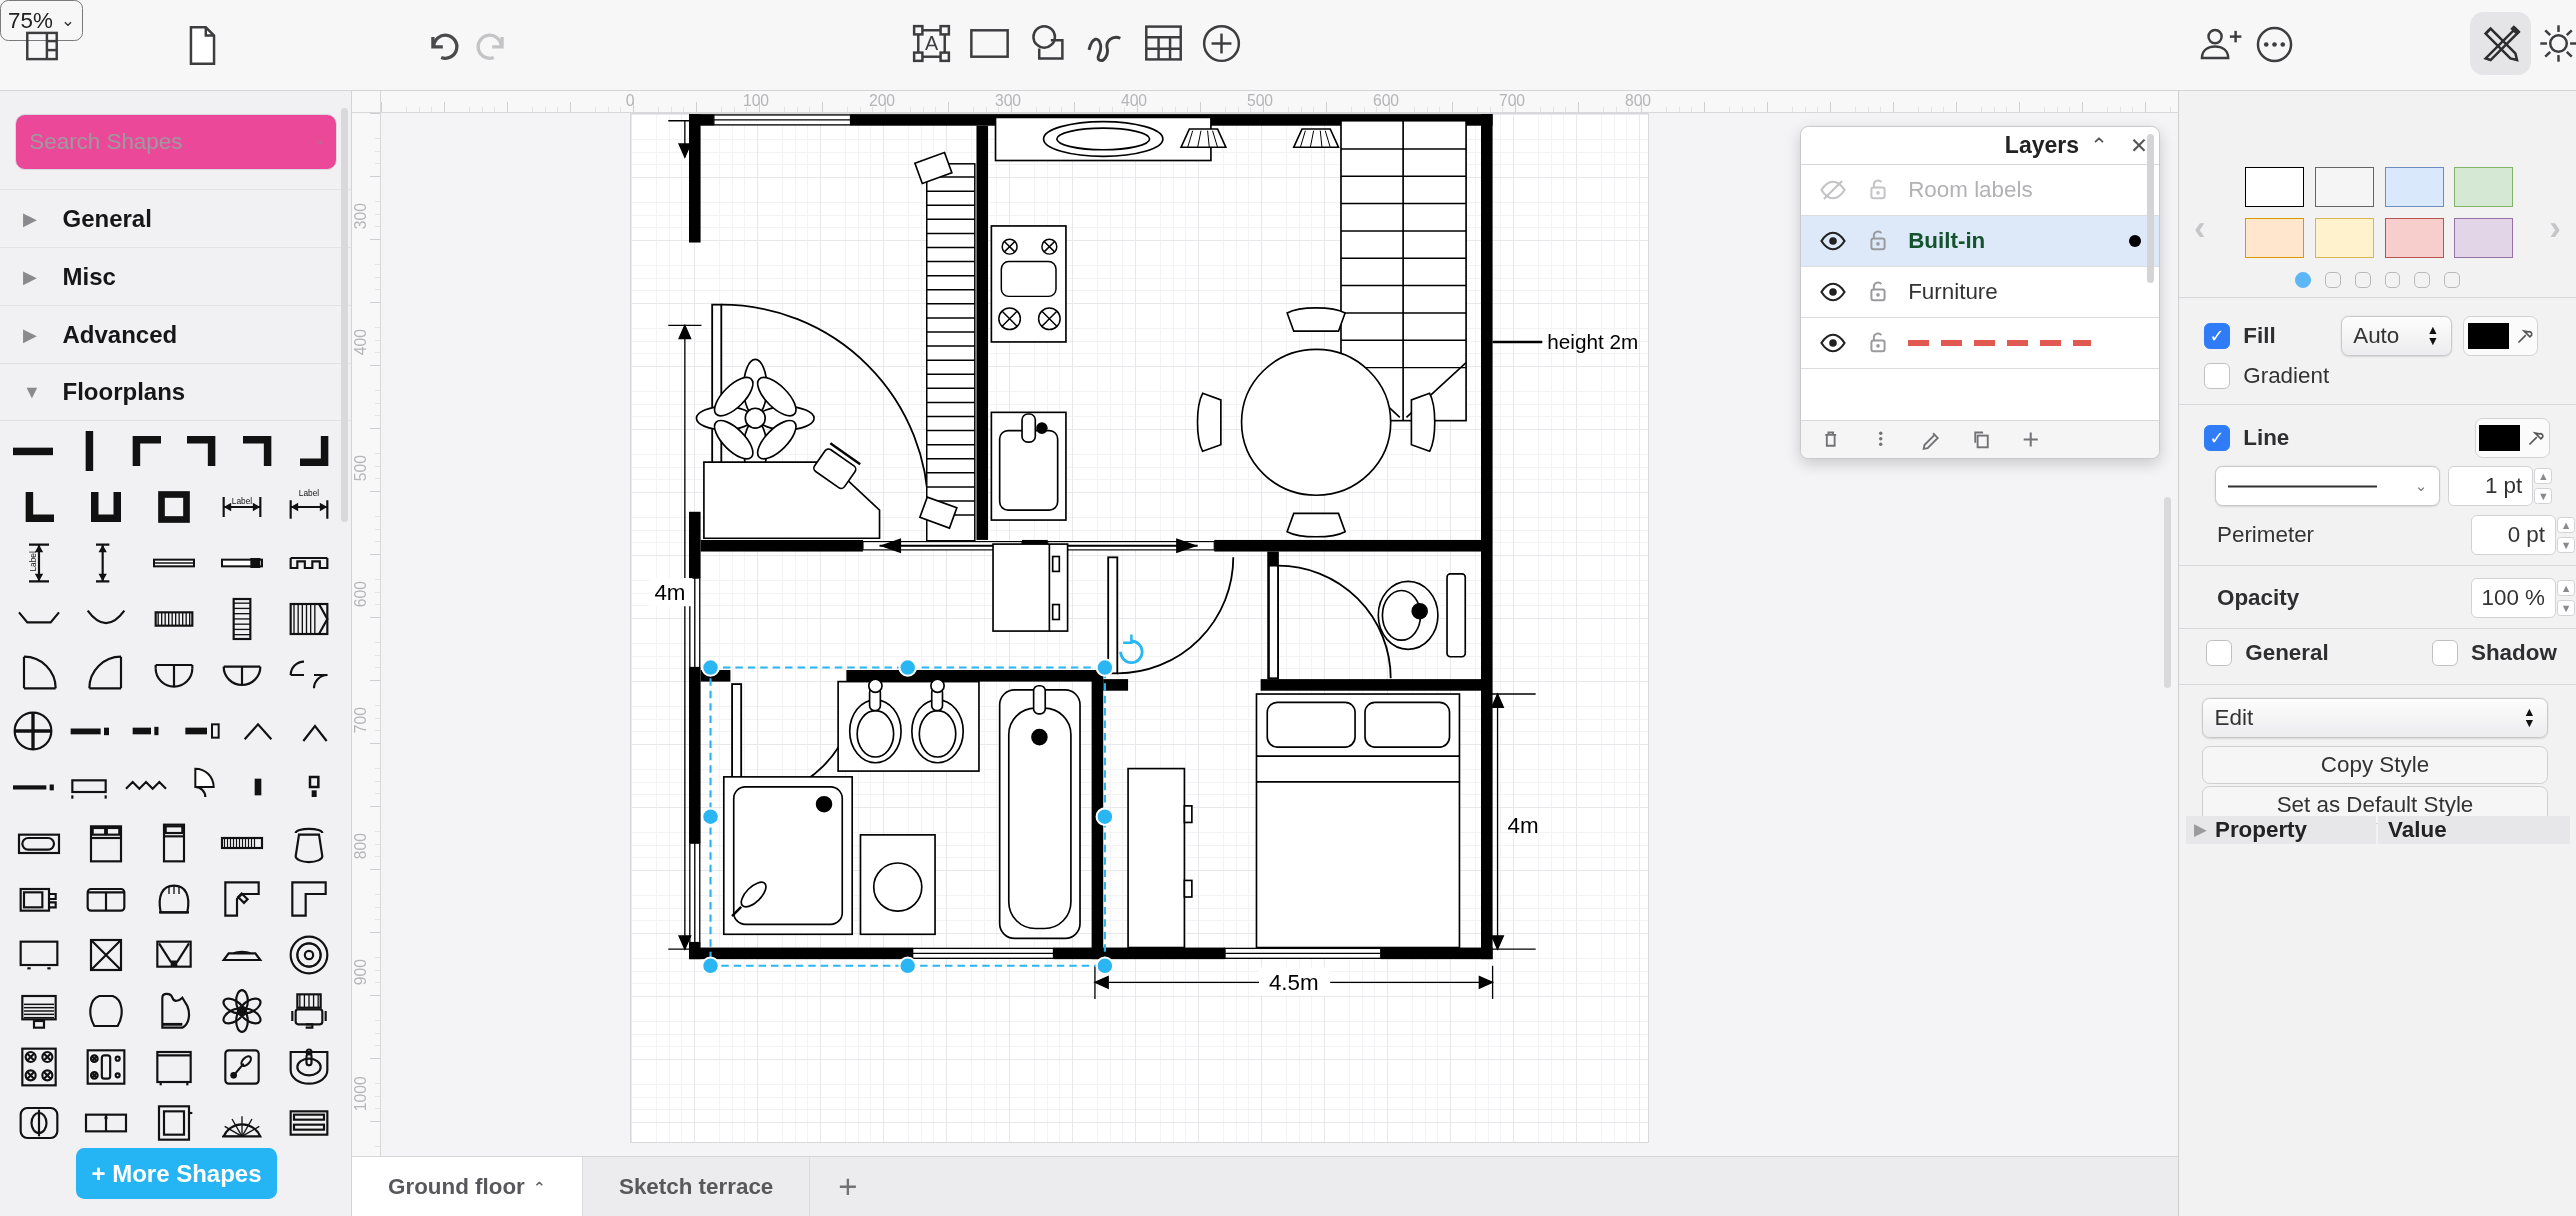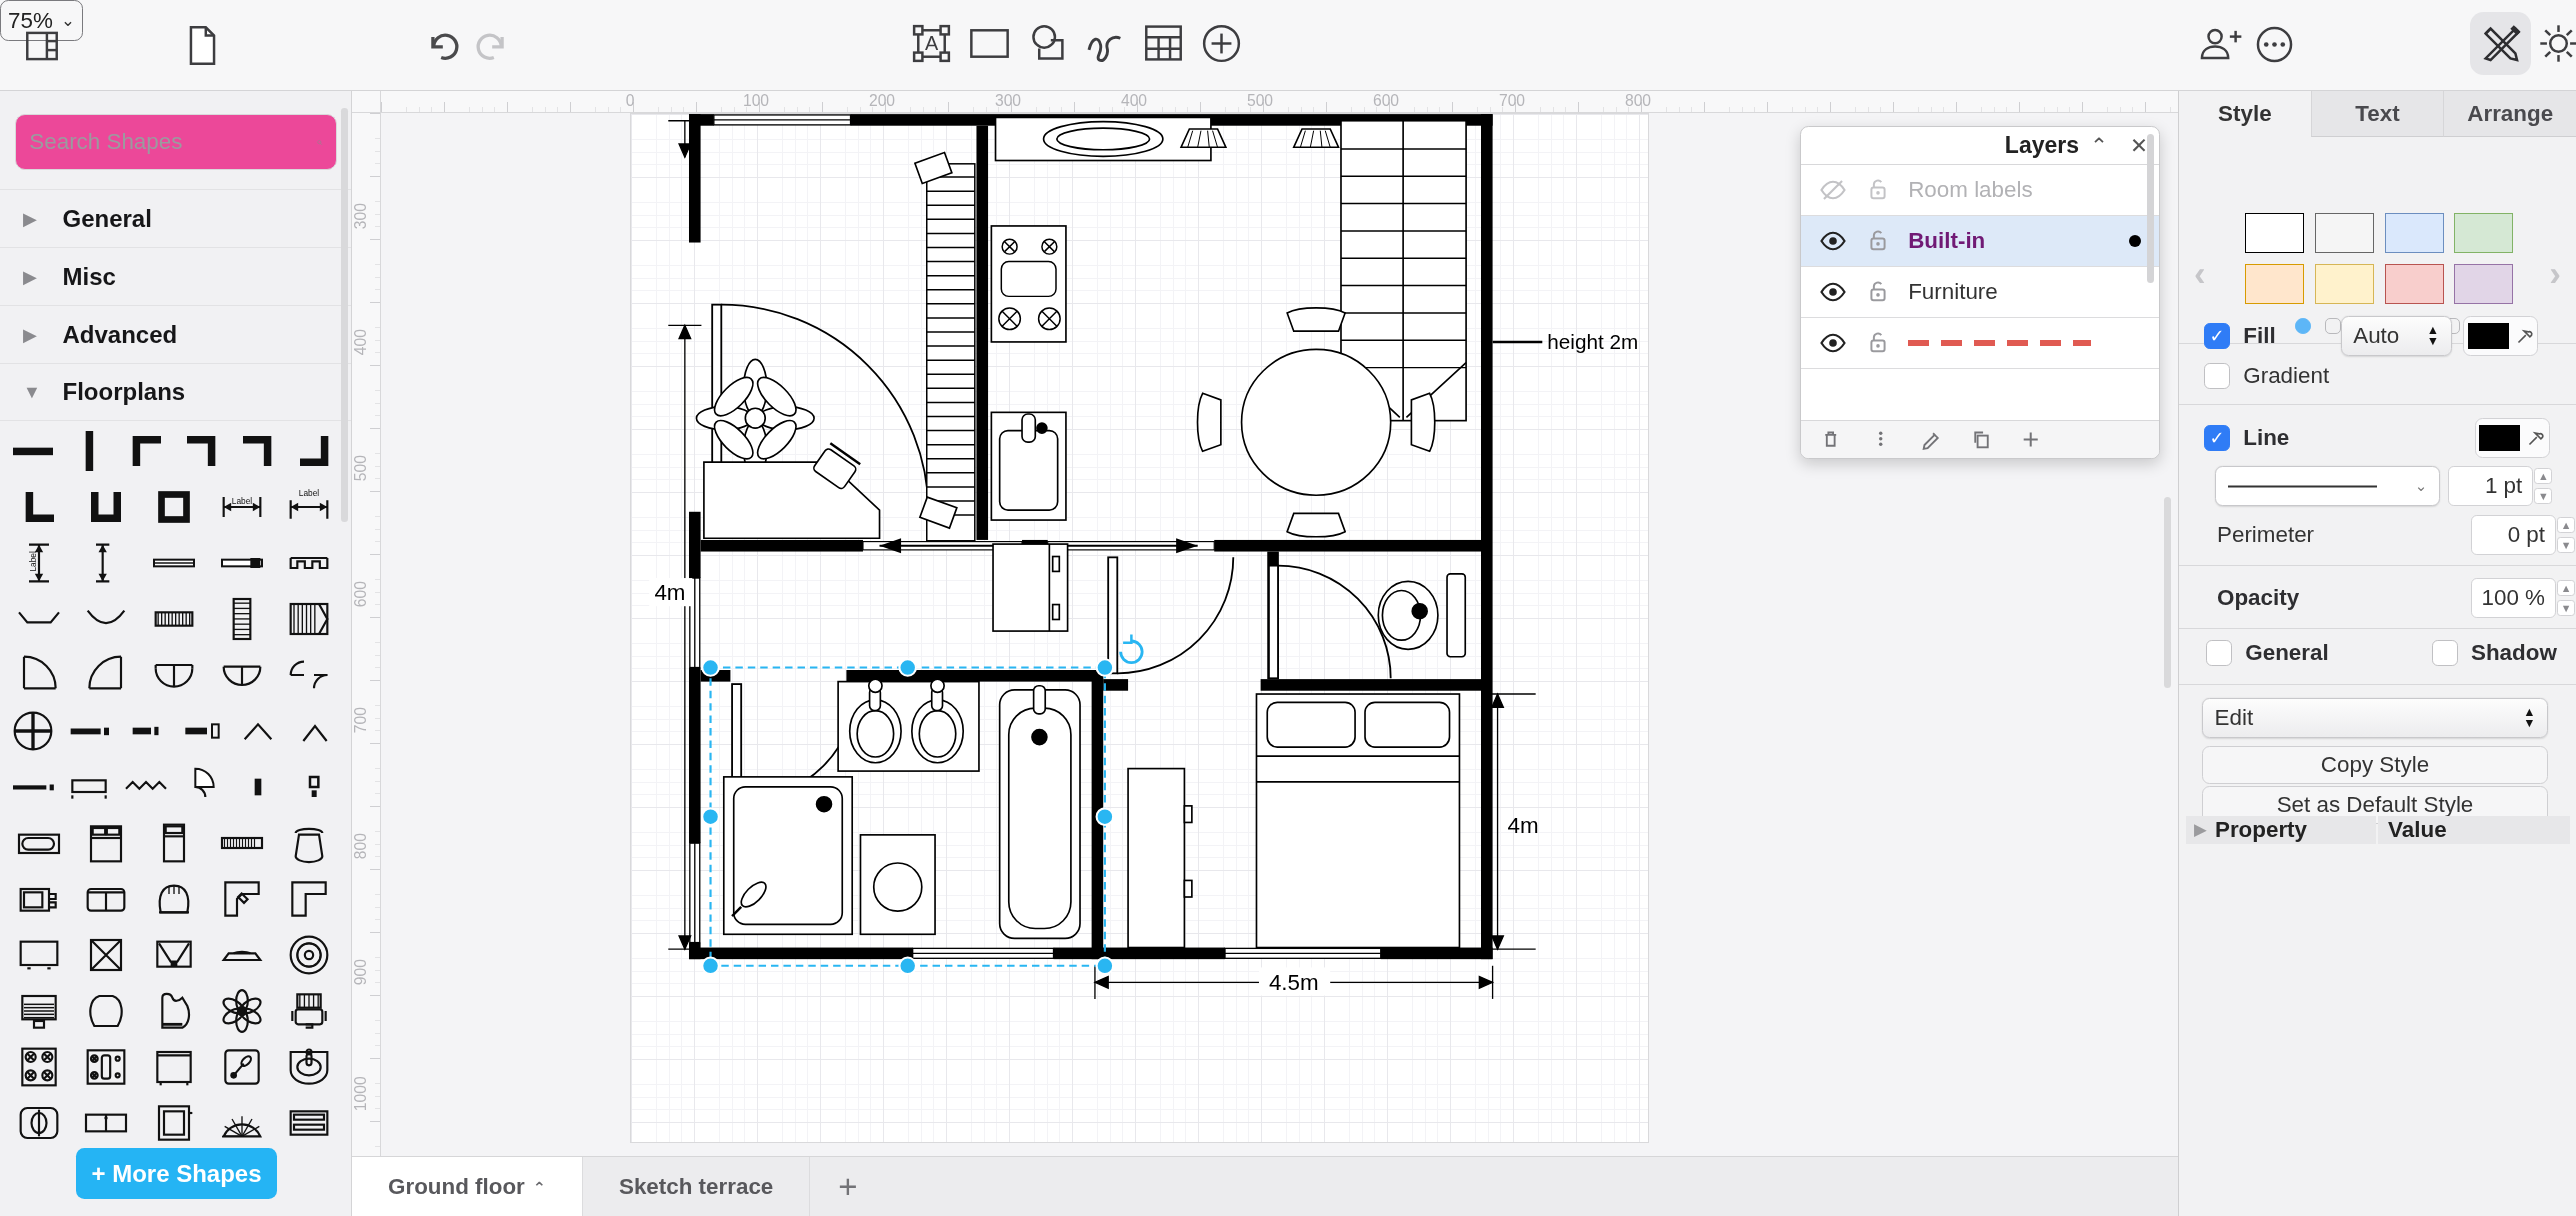--- a/index.html
+++ b/index.html
@@ -84,21 +84,21 @@
   #layers-title-bar { height:38px; display:flex; align-items:center; border-bottom:1.7px solid #d8d8da; }
   #layers-title { flex:1; text-align:right; font-size:23px; font-weight:bold; color:#222;
     padding-left:80px; }
   .dlg-btn { width:40px; color:#555; font-size:21.5px; text-align:center; }
   #layer-list { position:relative; height:257px; overflow:hidden; }
   .layer-row { height:51px; display:flex; align-items:center; gap:16.6px; padding:0 18px;
     border-bottom:1.7px solid #dcdcde; color:#333; }
   .layer-row.selected { background:#dde9f8; }
   .layer-row.dimmed { color:#b9b9bb; }
   .layer-name { font-size:22.4px; flex:1; }
-  .layer-row.selected .layer-name { font-weight:bold; color:#701a75; }
+  .layer-row.selected .layer-name { font-weight:bold; color:#14532d; }
   .layer-row.dimmed .layer-name { color:#b2b2b5; }
   .licon { width:28px; height:28px; color:#222; }
   .layer-row.dimmed .licon { color:#c3c3c6; }
   .licon.lock { color:#9a9a9e; }
   .active-dot { width:12.4px; height:12.4px; border-radius:50%; background:#000; }
   .red-dashes { flex:1; height:6.6px;
     background:repeating-linear-gradient(to right,#e05a52 0 21.5px,transparent 21.5px 33px);
     margin-right:50px; }
   #layers-footer { position:absolute; left:0; bottom:0; width:100%; height:38px;
     background:#f5f5f6; border-top:1.7px solid #d8d8da; display:flex; align-items:center;
@@ -1242,25 +1242,20 @@
       </span>
       <span>
         <svg viewBox="0 0 32 32" width="25" height="25">
           <path d="M15,7 V25 M6,16 H24" stroke="currentColor" stroke-width="2.6"></path>
         </svg>
       </span>
     </div>
 </div>
 
 <div id="format-panel">
-  <div id="format-tabs">
-      <div class="ftab active">Style</div>
-      <div class="ftab">Text</div>
-      <div class="ftab">Arrange</div>
-    </div>
 
   <div id="swatch-zone">
     <div class="pal-chevron" style="left:15px;">‹</div>
     <div class="pal-chevron" style="right:15px;">›</div>
     <div id="swatch-grid">
         <div class="swatch" style="background: rgb(255, 255, 255); border-color: rgb(0, 0, 0);"></div>
         <div class="swatch" style="background: rgb(245, 245, 245); border-color: rgb(102, 102, 102);"></div>
         <div class="swatch" style="background: rgb(218, 232, 252); border-color: rgb(108, 142, 191);"></div>
         <div class="swatch" style="background: rgb(213, 232, 212); border-color: rgb(130, 179, 102);"></div>
         <div class="swatch" style="background: rgb(255, 230, 204); border-color: rgb(215, 155, 0);"></div>

